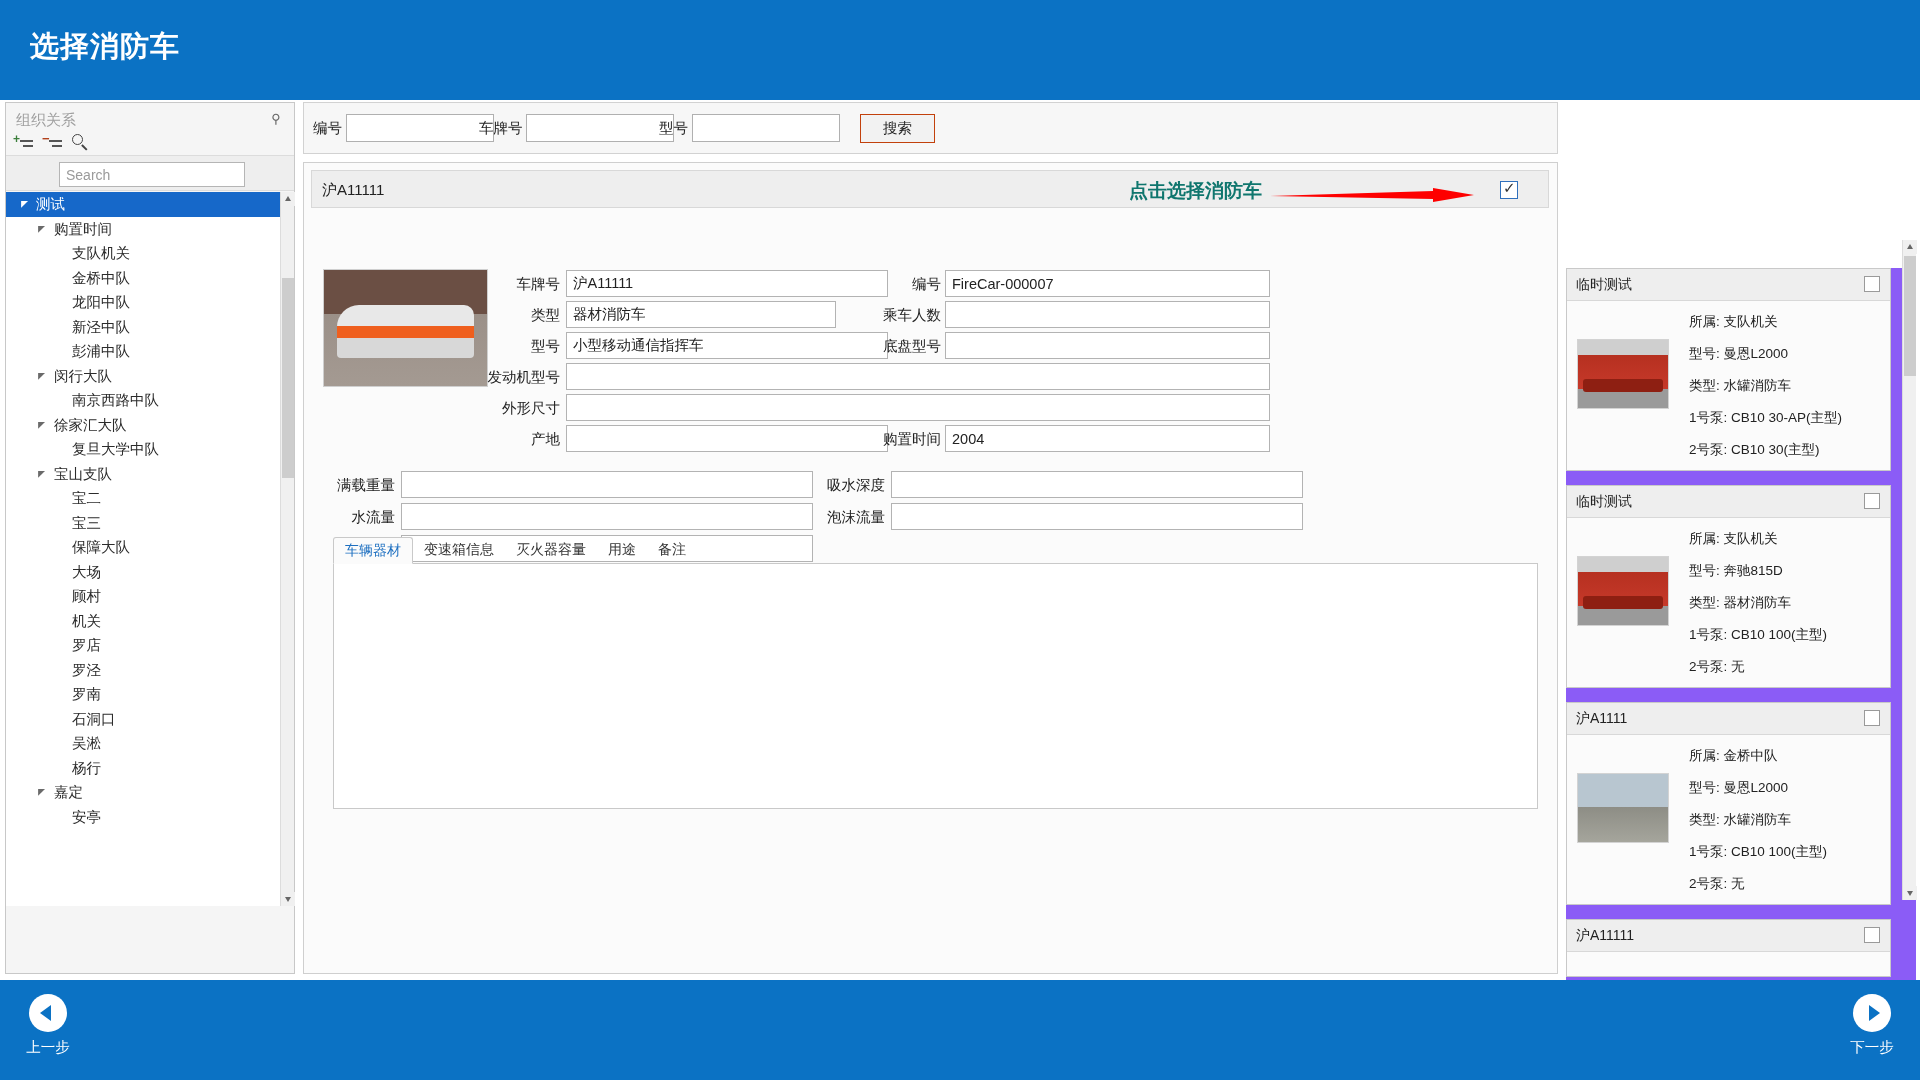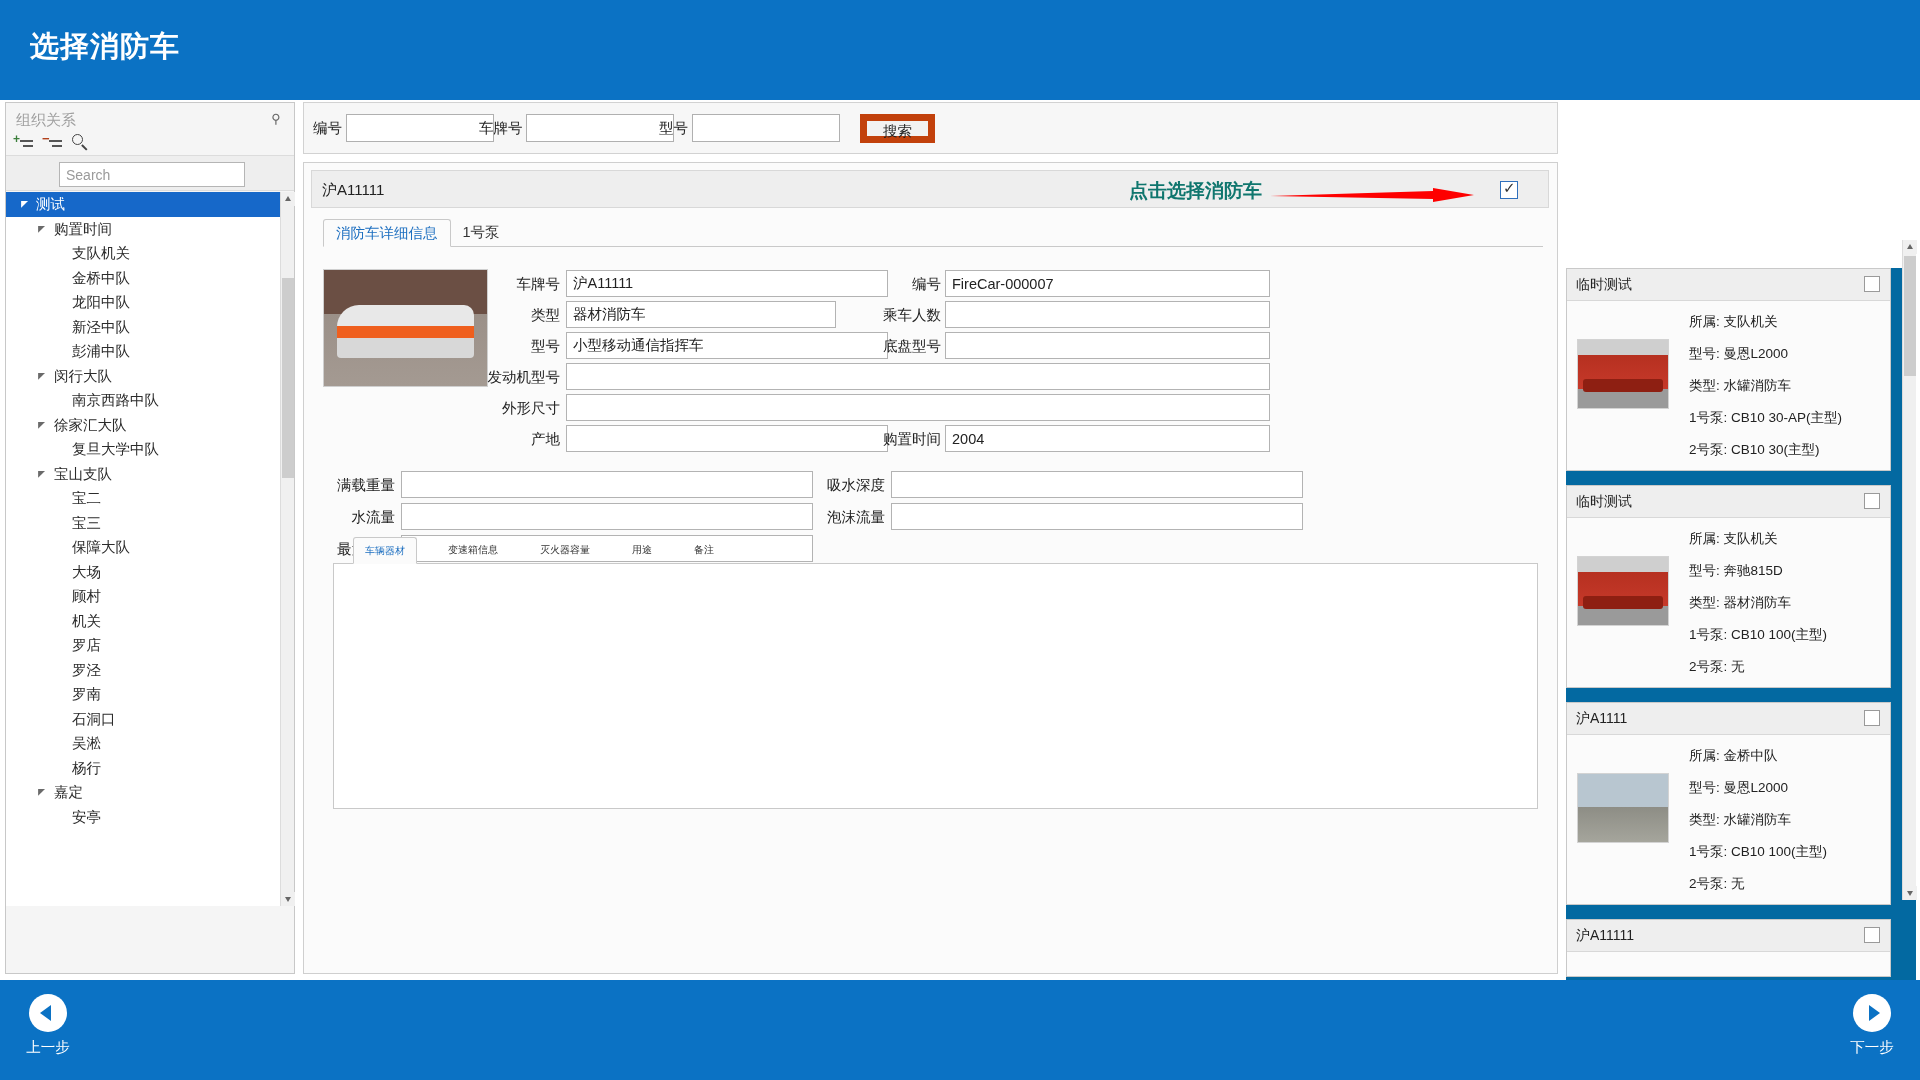--- a/index.html
+++ b/index.html
@@ -100,21 +100,21 @@
     position:absolute; left:0; top:0; width:1255px; height:52px;
     background:#f7f7f7; border:1px solid #d2d2d2;
   }
   .f-label { position:absolute; top:16px; font-size:14.5px; color:#222; }
   .f-input {
     position:absolute; top:11px; height:28px; border:1px solid #b0b0b0;
     background:#ffffff; font-size:14px; padding:0 6px; font-family:inherit;
   }
   #btn-search {
     position:absolute; left:456px; top:11px; width:75px; height:29px;
-    background:#f2f2f2; border:7px solid #c2410c; font-size:14.5px;
+    background:#f2f2f2; border:1px solid #c2410c; font-size:14.5px;
     font-family:Liberation Serif, serif; color:#222; cursor:pointer;
   }
   #detail-box {
     position:absolute; left:0; top:60px; width:1255px; height:812px;
     border:1px solid #cfcfcf; background:#fbfbfb;
   }
   #detail-head {
     position:absolute; left:7px; top:7px; width:1238px; height:38px;
     background:#eeeeee; border:1px solid #d8d8d8;
   }
@@ -161,35 +161,35 @@
     position:absolute; height:27px; border:1px solid #b3b3b3; background:#ffffff;
     font-size:14.5px; padding:0 6px; color:#222; font-family:inherit;
   }
   #metrics { position:absolute; left:0; top:172px; width:1220px; height:110px; }
   #tabs-bottom {
     position:absolute; left:10px; top:290px; width:1205px; height:27px;
     border-bottom:1px solid #c9c9c9;
   }
   .btab {
     position:relative; float:left; height:27px; line-height:25px; padding:0 11px;
-    font-size:10px; color:#333; cursor:pointer;margin-left:20px;
+    font-size:14px; color:#333; cursor:pointer;
   }
   .btab.active {
     color:#1d6fc0; background:#fbfbfb;
     border:1px solid #c9c9c9; border-bottom:1px solid #fbfbfb; border-radius:3px 3px 0 0;
     margin-bottom:-1px;
   }
   #tab-panel {
     position:absolute; left:10px; top:317px; width:1205px; height:245px;
     border:1px solid #c9c9c9; border-top:none; background:#ffffff;
   }
   
   #right-panel {
     position:absolute; left:1566px; top:168px; width:350px; height:800px;
-    background:#0369a1; overflow:hidden;
+    background:#8b5cf6; overflow:hidden;
   }
   .card {
     position:relative; margin:0 0 14px 0; width:325px;
     border:1px solid #c9c9c9; background:#fbfbfb;
   }
   .card-head {
     position:relative; height:32px; background:#eeeeee; border-bottom:1px solid #d8d8d8;
   }
   .card-title { position:absolute; left:9px; top:7px; font-size:14px; color:#222; }
   .card-chk {
@@ -345,24 +345,20 @@
 
       <div id="detail-head">
         <div id="detail-plate">沪A11111</div>
         <div id="hint-text">点击选择消防车</div>
         <svg id="hint-arrow" viewBox="0 0 206 14">
           <polygon points="0,8 165,3 165,0 206,7 165,14 165,11" fill="#fe0000"></polygon>
         </svg>
         <div id="select-check"></div>
       </div>
 
-      <div id="tabs-top">
-          <div class="tab active">消防车详细信息</div>
-          <div class="tab">1号泵</div>
-        </div>
 
       <div id="form-area">
         <div id="veh-photo">
             <div class="photo-van"></div>
           </div>
 
         <div class="lab" style="left:175px; top:28px; width:62px;">车牌号</div>
         <input class="inp" style="left: 243px; top: 23px; width: 322px;" type="text" value="沪A11111">
         <div class="lab" style="left:570px; top:28px; width:48px;">编号</div>
         <input class="inp" style="left: 622px; top: 23px; width: 325px;" type="text" value="FireCar-000007">

